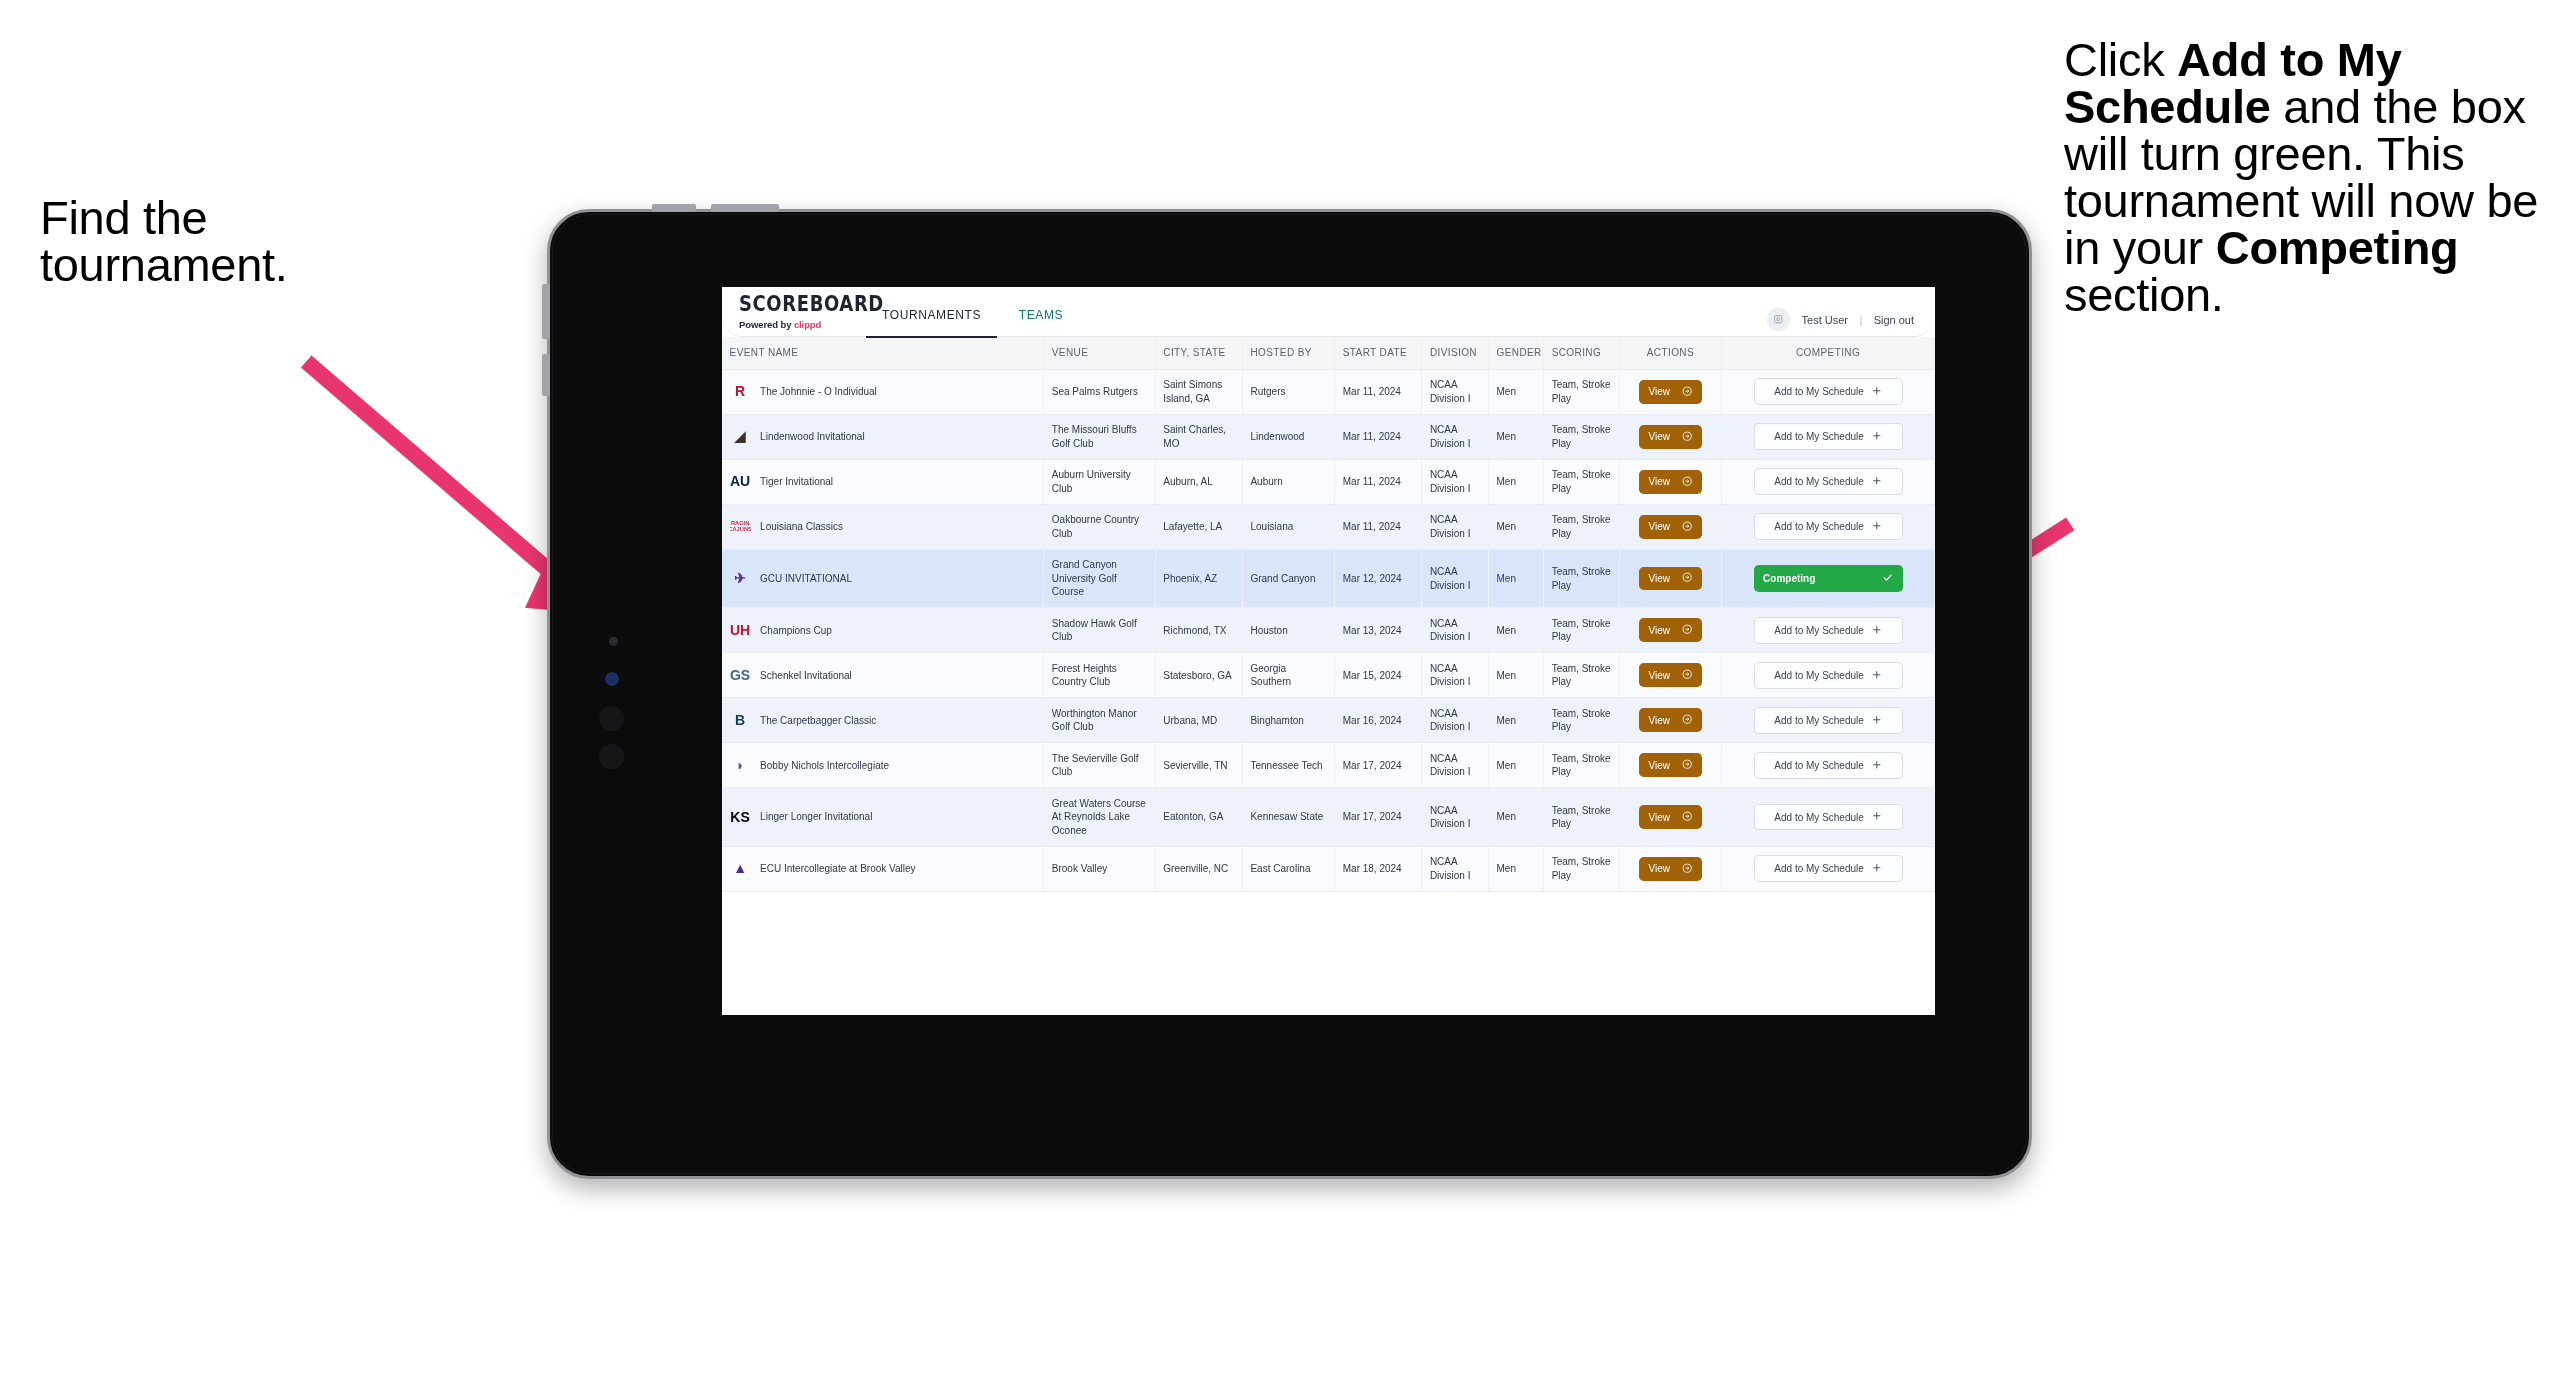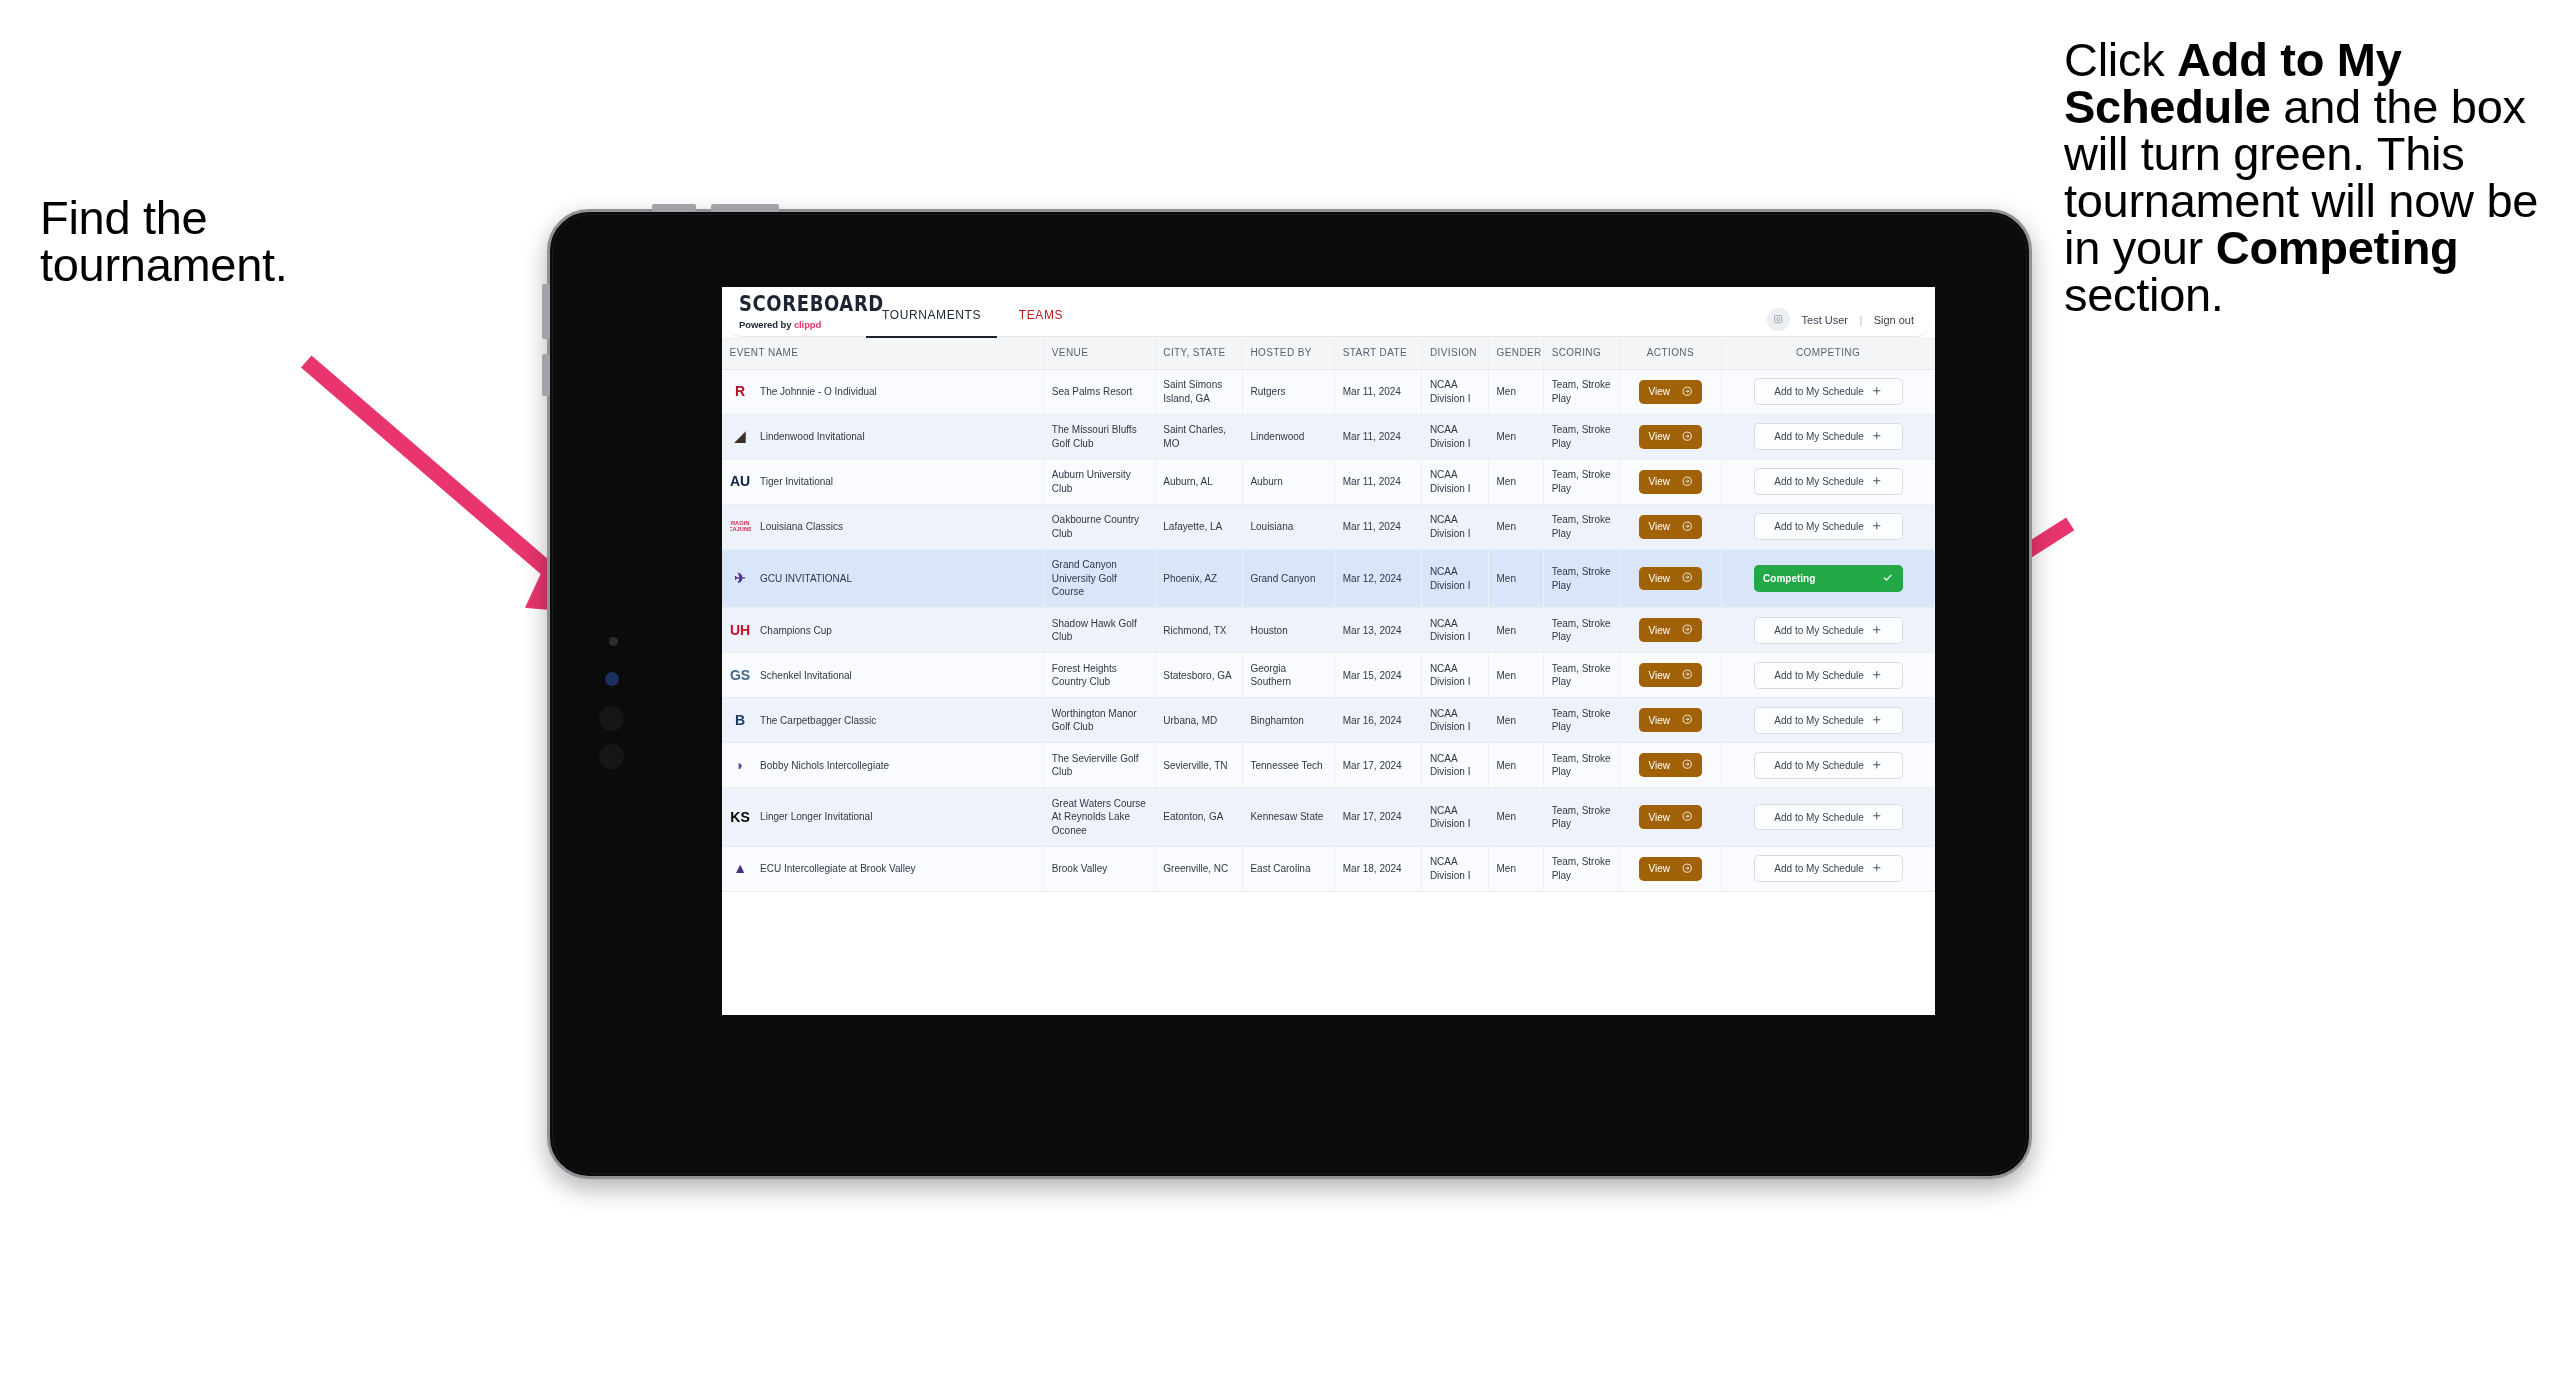--- a/index.html
+++ b/index.html
@@ -89,21 +89,21 @@
     transform: scaleY(1.18); transform-origin: left top;
   }
   .brand-sub {
     margin-top: 7.6px;
     font-size: 9.5px; color:#1b2430; font-weight:700; letter-spacing:-0.1px;
   }
   .brand-sub .clippd { color:#e8356d; font-weight:800; }
 
   .topnav { display:flex; align-items:flex-start; padding-top:15px; gap: 5.7px;}
   .topnav .tab {
-    font-size: 12px; letter-spacing:0.6px; color:#b91c1c;
+    font-size: 12px; letter-spacing:0.6px; color:#0f766e;
     padding: 5.7px 16px 14px 16px; cursor:pointer;
     border-bottom: 2.8px solid transparent;
   }
   .topnav .tab.active { color:#1b2430; border-bottom-color:#1b2430; }
 
   #header-right {
     margin-left:auto; display:flex; align-items:center; gap:11.4px;
     padding: 16px 21px 0 0; font-size: 11px; color:#3a4352;
   }
   #avatar {
@@ -255,21 +255,21 @@
             </tr>
           </thead>
           <tbody id="tbody">
               <tr class="r-odd">
                 <td>
                   <div style="display:flex;align-items:center;gap:9.5px">
                     <span class="logo" style="color:#b3122b;">R</span>
                     <span class="ev-name">The Johnnie - O Individual</span>
                   </div>
                 </td>
-                <td>Sea Palms Resort</td>
+                <td>Sea Palms Rutgers</td>
                 <td>Saint Simons Island, GA</td>
                 <td>Rutgers</td>
                 <td>Mar 11, 2024</td>
                 <td>NCAA Division I</td>
                 <td>Men</td>
                 <td>Team, Stroke Play</td>
                 <td class="act">
                   <div class="cellcenter">
                     <button class="btn-view">
                       <span>View</span>

